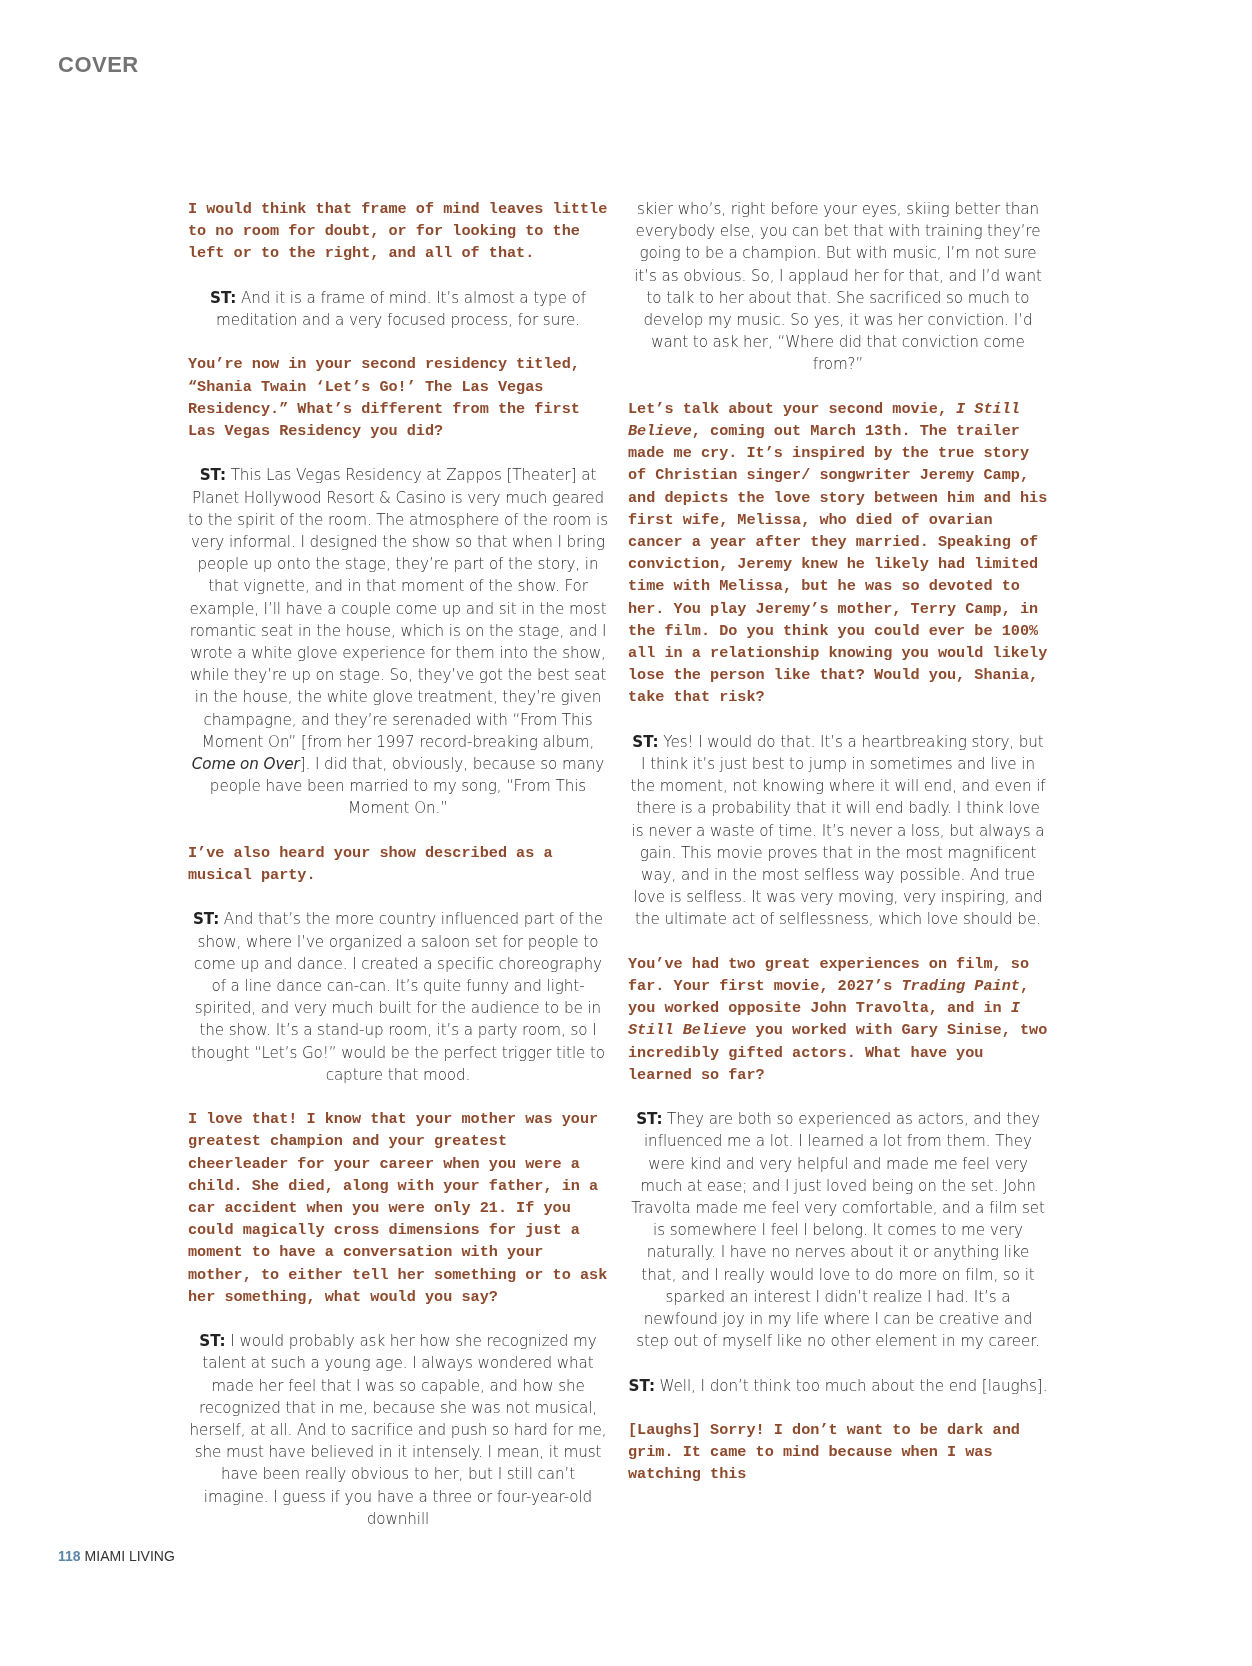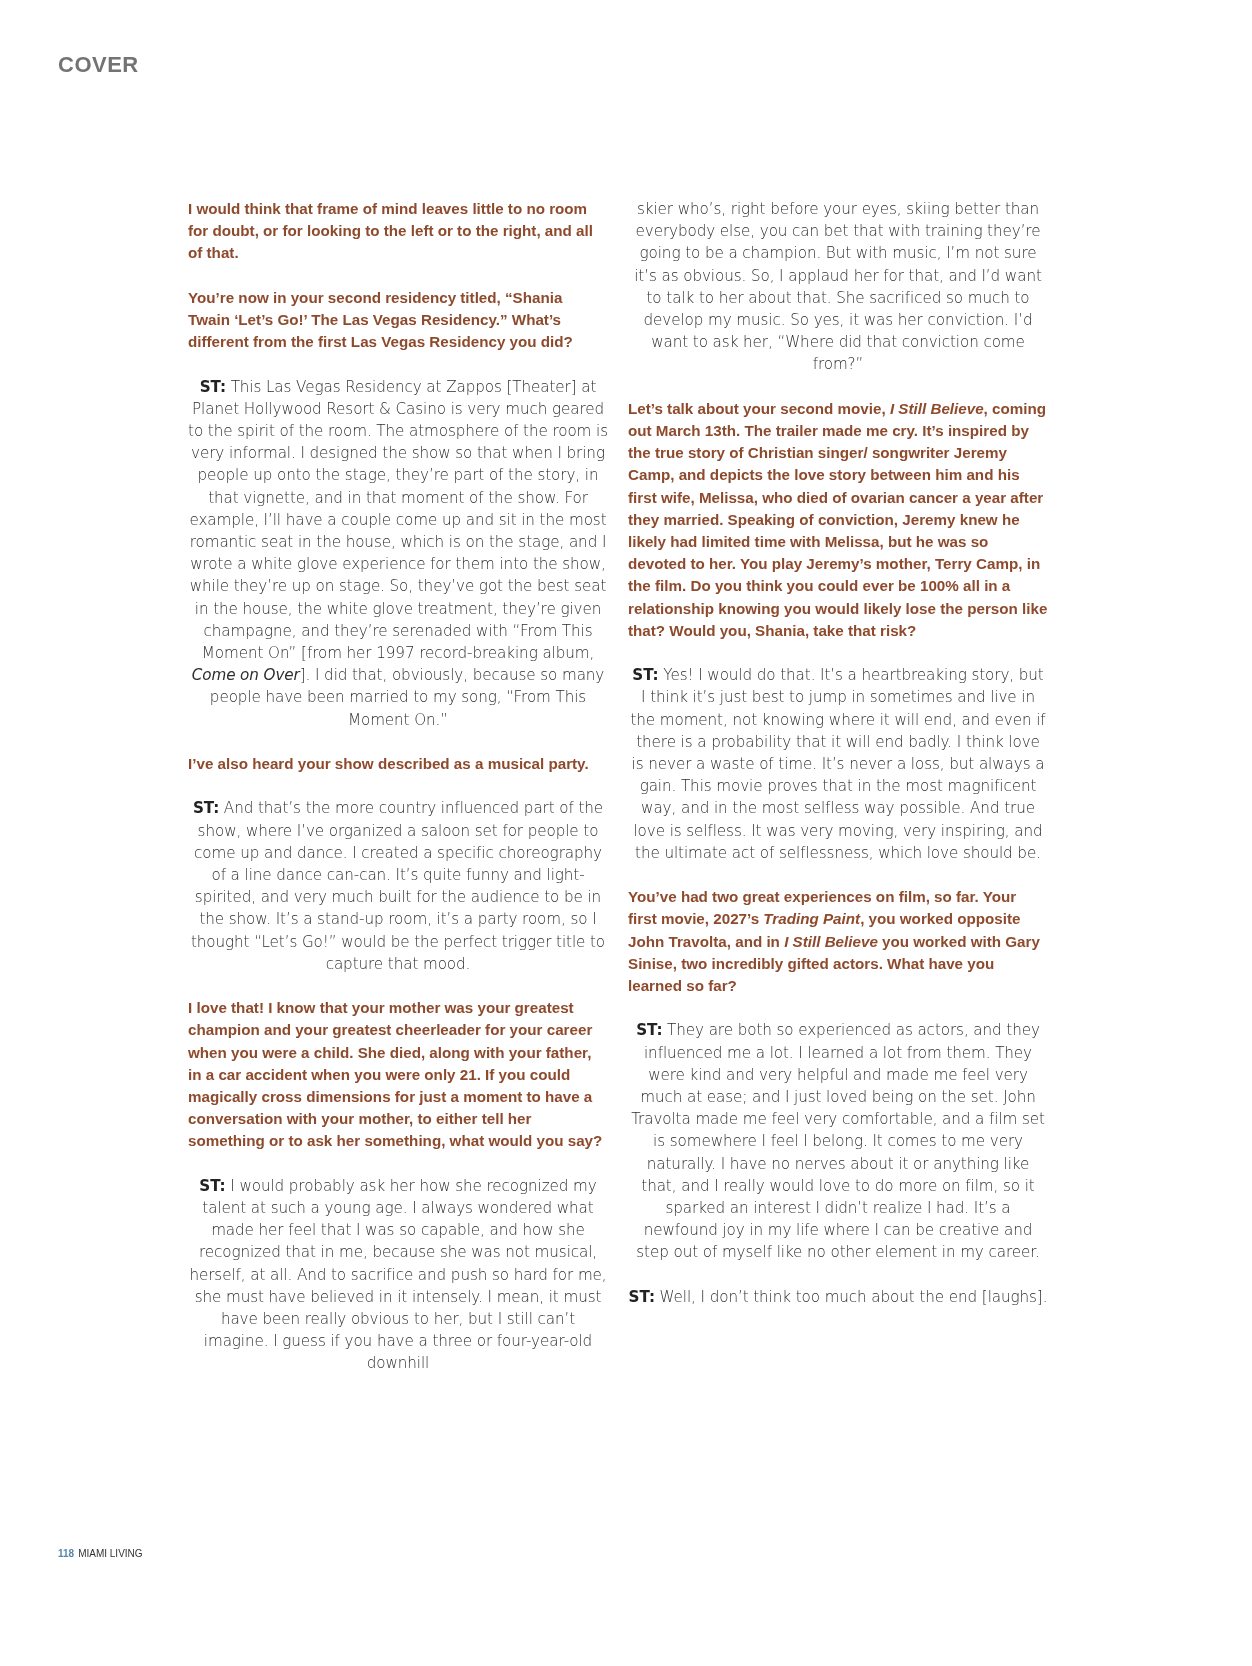--- a/index.html
+++ b/index.html
@@ -4,46 +4,48 @@
 <style>
   html, body { margin: 0; padding: 0; background: #ffffff; }
   body { width: 1252px; height: 1666px; position: relative; overflow: hidden;
          font-family: "DejaVu Sans", sans-serif; color: #2b2b2b; }
   .section-label { position: absolute; left: 58px; top: 52px; font-family: "Liberation Sans", sans-serif;
          font-weight: bold; font-size: 22px; color: #737373; letter-spacing: 0.5px; }
   .column { position: absolute; top: 198px; width: 420px; font-size: 15.6px; line-height: 22.2px; }
   .col-left { left: 188px; }
   .col-right { left: 628px; }
   .para { margin: 0 0 22.2px 0; }
-  .q { color: #8e4a2c; font-weight: bold; font-family: Liberation Sans, sans-serif; font-size: 15.2px; }
+  .q { color: #8e4a2c; font-weight: bold; font-family: Liberation Mono, monospace; font-size: 15.2px; }
   .a { color: #2e2e2e; font-weight: 300; font-family: "DejaVu Sans", sans-serif; font-size: 15.2px; letter-spacing: -0.1px; text-align: center; }
   .a .who { font-weight: bold; color: #222; }
   .a em, .q em { font-style: italic; }
-  .footer { position: absolute; left: 58px; top: 1548px; font-family: "Liberation Sans", sans-serif; font-size: 10px; color: #333; }
+  .footer { position: absolute; left: 58px; top: 1548px; font-family: "Liberation Sans", sans-serif; font-size: 14px; color: #333; }
   .footer .num { color: #5a86a8; font-weight: bold; margin-right: 4px; }
 </style>
 </head>
 <body>
 
 <div class="section-label">COVER</div>
 
 <div class="column col-left">
   <p class="para q"><span>I would think that frame of mind leaves little to no room for doubt, or for looking to the left or to the right, and all of that.</span></p>
+  <p class="para a"><span class="who">ST:</span><span> And it is a frame of mind. It’s almost a type of meditation and a very focused process, for sure.</span></p>
   <p class="para q"><span>You’re now in your second residency titled, “Shania Twain ‘Let’s Go!’ The Las Vegas Residency.” What’s different from the first Las Vegas Residency you did?</span></p>
   <p class="para a"><span class="who">ST:</span><span>  This Las Vegas Residency at Zappos [Theater] at Planet Hollywood Resort &amp; Casino is very much geared to the spirit of the room. The atmosphere of the room is very informal. I designed the show so that when I bring people up onto the stage, they’re part of the story, in that vignette, and in that moment of the show. For example, I’ll have a couple come up and sit in the most romantic seat in the house, which is on the stage, and I wrote a white glove experience for them into the show, while they’re up on stage. So, they’ve got the best seat in the house, the white glove treatment, they’re given champagne, and they’re serenaded with “From This Moment On” [from her 1997 record-breaking album, </span><em>Come on Over</em><span>]. I did that, obviously, because so many people have been married to my song, “From This Moment On.”</span></p>
   <p class="para q"><span>I’ve also heard your show described as a musical party.</span></p>
   <p class="para a"><span class="who">ST:</span><span> And that’s the more country influenced part of the show, where I’ve organized a saloon set for people to come up and dance. I created a specific choreography of a line dance can-can. It’s quite funny and light-spirited, and very much built for the audience to be in the show. It’s a stand-up room, it’s a party room, so I thought “Let’s Go!” would be the perfect trigger title to capture that mood.</span></p>
   <p class="para q"><span>I love that! I know that your mother was your greatest champion and your greatest cheerleader for your career when you were a child. She died, along with your father, in a car accident when you were only 21. If you could magically cross dimensions for just a moment to have a conversation with your mother, to either tell her something or to ask her something, what would you say?</span></p>
   <p class="para a"><span class="who">ST:</span><span> I would probably ask her how she recognized my talent at such a young age. I always wondered what made her feel that I was so capable, and how she recognized that in me, because she was not musical, herself, at all. And to sacrifice and push so hard for me, she must have believed in it intensely. I mean, it must have been really obvious to her, but I still can’t imagine. I guess if you have a three or four-year-old downhill</span></p>
 </div>
 
 <div class="column col-right">
   <p class="para a"><span>skier who’s, right before your eyes, skiing better than everybody else, you can bet that with training they’re going to be a champion. But with music, I’m not sure it’s as obvious. So, I applaud her for that, and I’d want to talk to her about that. She sacrificed so much to develop my music. So yes, it was her conviction. I’d want to ask her, “Where did that conviction come from?”</span></p>
   <p class="para q"><span>Let’s talk about your second movie, </span><em>I Still Believe</em><span>, coming out March 13th. The trailer made me cry. It’s inspired by the true story of Christian singer/ songwriter Jeremy Camp, and depicts the love story between him and his first wife, Melissa, who died of ovarian cancer a year after they married. Speaking of conviction, Jeremy knew he likely had limited time with Melissa, but he was so devoted to her. You play Jeremy’s mother, Terry Camp, in the film. Do you think you could ever be 100% all in a relationship knowing you would likely lose the person like that? Would you, Shania, take that risk?</span></p>
   <p class="para a"><span class="who">ST:</span><span> Yes! I would do that. It’s a heartbreaking story, but I think it’s just best to jump in sometimes and live in the moment, not knowing where it will end, and even if there is a probability that it will end badly. I think love is never a waste of time. It’s never a loss, but always a gain. This movie proves that in the most magnificent way, and in the most selfless way possible. And true love is selfless. It was very moving, very inspiring, and the ultimate act of selflessness, which love should be.</span></p>
   <p class="para q"><span>You’ve had two great experiences on film, so far. Your first movie, 2027’s </span><em>Trading Paint</em><span>, you worked opposite John Travolta, and in </span><em>I Still Believe</em><span> you worked with Gary Sinise, two incredibly gifted actors. What have you learned so far?</span></p>
   <p class="para a"><span class="who">ST:</span><span> They are both so experienced as actors, and they influenced me a lot. I learned a lot from them. They were kind and very helpful and made me feel very much at ease; and I just loved being on the set. John Travolta made me feel very comfortable, and a film set is somewhere I feel I belong.  It comes to me very naturally. I have no nerves about it or anything like that, and I really would love to do more on film, so it sparked an interest I didn’t realize I had. It’s a newfound joy in my life where I can be creative and step out of myself like no other element in my career.</span></p>
   <p class="para a"><span class="who">ST:</span><span> Well, I don’t think too much about the end [laughs].</span></p>
+  <p class="para q"><span>[Laughs] Sorry! I don’t want to be dark and grim. It came to mind because when I was watching this</span></p>
 </div>
 
 <div class="footer">
   <span class="num">118</span><span>MIAMI LIVING</span>
 </div>
 
 </body></html>

